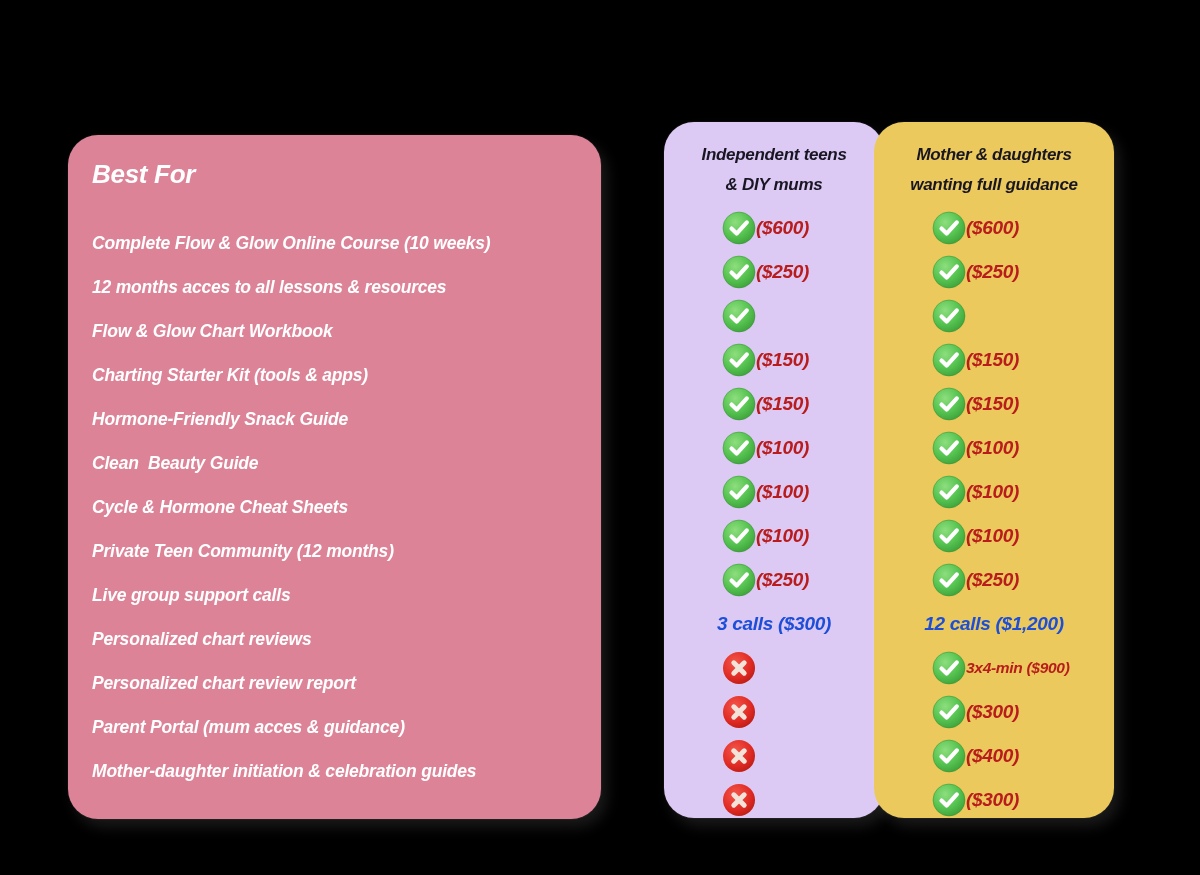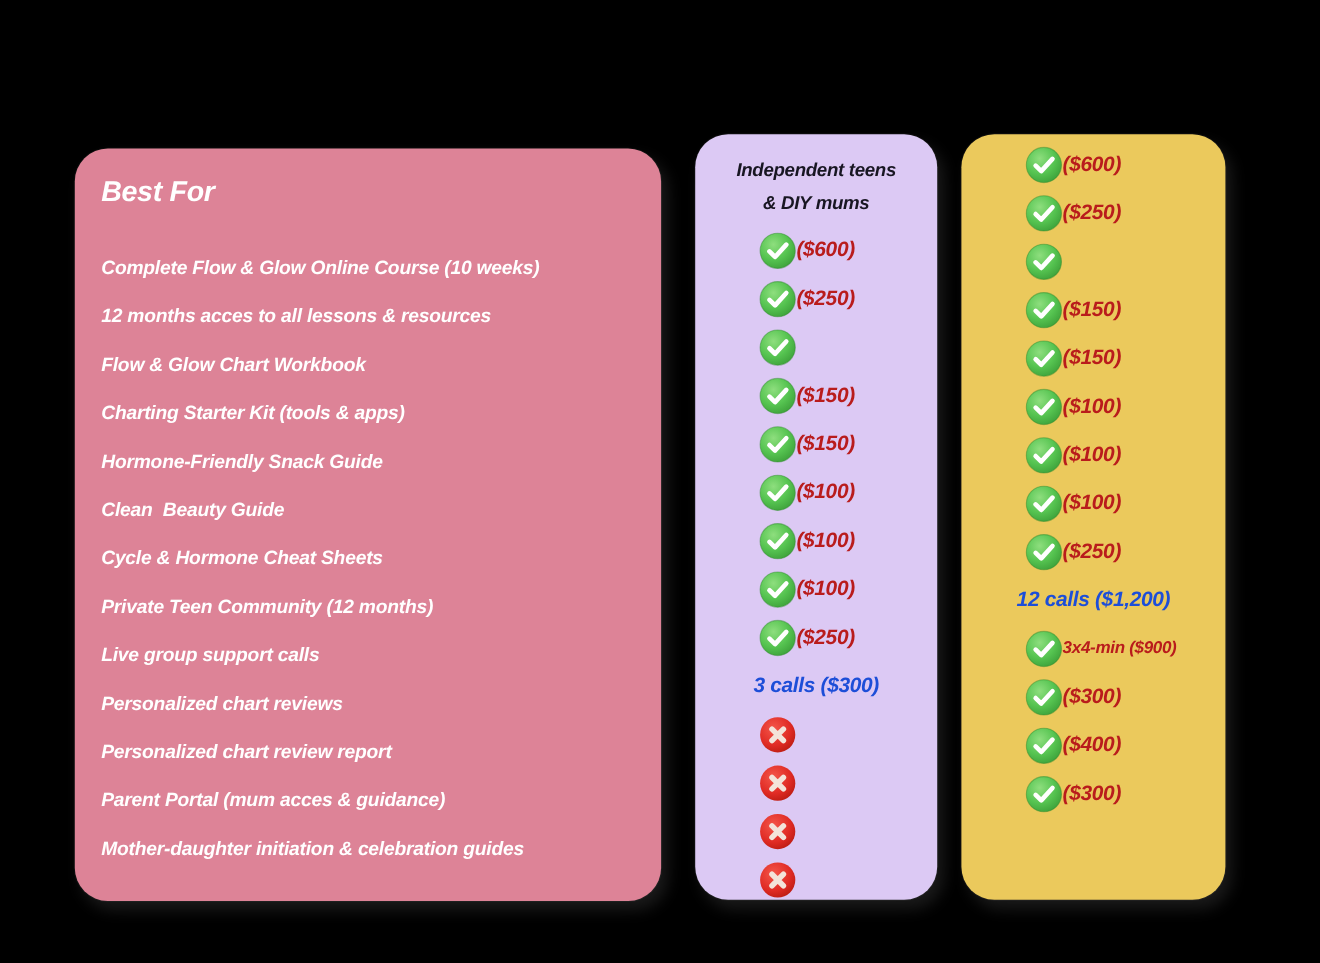--- a/index.html
+++ b/index.html
@@ -31,21 +31,21 @@
   .card-features {
     left: 68px;
     top: 135px;
     width: 533px;
     height: 684px;
     background: #DD8397;
     padding: 22px 0 0 0;
   }
 
   .card-plan-a {
-    left: 632px;
+    left: 664px;
     top: 122px;
     width: 220px;
     height: 696px;
     background: #DCC9F4;
   }
 
   .card-plan-b {
     left: 874px;
     top: 122px;
     width: 240px;
@@ -418,20 +418,24 @@
                 <circle cx="17" cy="17" r="16" fill="url(#xg)"></circle>
                 <path d="M11.8 11.8 L22.2 22.2 M22.2 11.8 L11.8 22.2" fill="none" stroke="#f3e4da" stroke-width="5" stroke-linecap="round"></path>
               </svg>
             </span>
           </div>
         </div>
       </div>
   </div>
 
   <div class="card card-plan-b">
+    <div class="plan-head">
+      <div>Mother &amp; daughters</div>
+      <div>wanting full guidance</div>
+    </div>
     <div class="plan-rows" id="plan-rows-1">
         <div class="plan-row">
           <div class="slot">
             <span class="icon">
               <svg viewBox="0 0 34 34" xmlns="http://www.w3.org/2000/svg">
                 <defs>
                   <radialGradient id="cg" cx="38%" cy="32%" r="78%">
                     <stop offset="0%" stop-color="#8ede7e"></stop>
                     <stop offset="55%" stop-color="#56c451"></stop>
                     <stop offset="100%" stop-color="#3a9c37"></stop>

